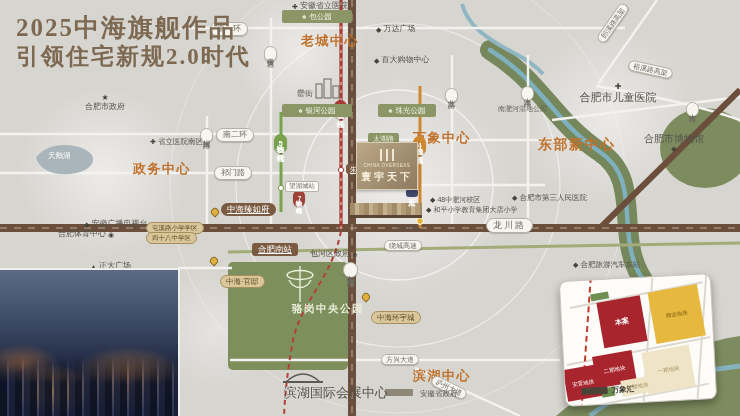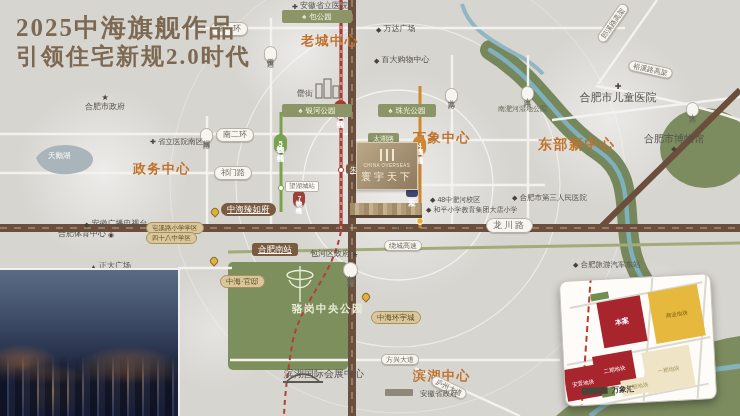--- a/index.html
+++ b/index.html
@@ -41,21 +41,21 @@
     font-weight:bold;color:#7d6952;letter-spacing:2px;line-height:1.25;}
   .title .t1{font-size:25px;}
   .title .t2{font-size:23px;}
   .logo{position:absolute;left:356px;top:142px;width:60px;height:46px;z-index:3;
     background:linear-gradient(135deg,#bba887,#8f7a5f);border:1px solid #d8ccb4;
     display:flex;flex-direction:column;align-items:center;justify-content:center;gap:2px;
     box-shadow:0 1px 3px rgba(0,0,0,.3);}
   .logo .glyph{width:10px;height:12px;border-left:2px solid #f0e8d2;border-right:2px solid #f0e8d2;
     background:linear-gradient(#f0e8d2,#f0e8d2) center/2px 100% no-repeat;}
   .logo .en{font-size:4.5px;color:#efe6cf;letter-spacing:.5px;}
-  .logo .nm{font-family:"Liberation Serif",serif;font-size:10px;color:#f7efdb;letter-spacing:3px;font-weight:normal;text-align:right;}
+  .logo .nm{font-family:"Liberation Serif",serif;font-size:10px;color:#f7efdb;letter-spacing:3px;font-weight:bold;text-align:right;}
   .strip{position:absolute;left:350px;top:203px;width:72px;height:12px;z-index:2;
     background:repeating-linear-gradient(90deg,#a28b66 0 5px,#c4b190 5px 9px,#b29c77 9px 14px);
     border-bottom:3px solid #5a4632;}
   .photo{position:absolute;left:0;top:268px;width:178px;height:148px;z-index:5;
     border-top:2px solid #f0efeb;border-right:2px solid #f0efeb;
     background:
       radial-gradient(60px 38px at 30% 82%, rgba(244,150,40,.85), rgba(244,150,40,0) 70%),
       radial-gradient(85px 48px at 72% 74%, rgba(235,145,55,.6), rgba(235,145,55,0) 70%),
       radial-gradient(55px 30px at 12% 64%, rgba(205,125,60,.55), rgba(205,125,60,0) 70%),
       linear-gradient(to bottom,#5a6b85 0%,#3a4763 38%,#232c45 62%,#10162a 100%);}
@@ -248,21 +248,21 @@
   <div class="lb poi" style="left:426px;top:206px;font-size:7px">
     <span class="ic">◆</span>
     <span>和平小学教育集团大店小学</span>
   </div>
   <div class="lb tag" style="left:252px;top:243px;font-size:8.5px">合肥南站</div>
   <div class="lb poi" style="left:310px;top:250px">
     <span>包河区政府</span>
     <span class="ic">★</span>
   </div>
   <div class="lb cl" style="left:292px;top:304px;font-size:10.5px;color:#e9eed8">骆岗中央公园</div>
-  <div class="lb" style="left:284px;top:369px;font-size:10px;color:#55524b">滨湖国际会展中心</div>
+  <div class="lb" style="left:284px;top:386px;font-size:13px;color:#55524b">滨湖国际会展中心</div>
   <div class="lb" style="left:420px;top:390px;font-size:7.5px;color:#55524b">安徽省政府</div>
   <div class="lb poi" style="left:371px;top:315px;font-size:7.5px">
     <span class="ic">◥</span>
     <span>华夏茶博城</span>
   </div>
   <div class="lb poi" style="left:573px;top:261px;font-size:7.5px">
     <span class="ic">◆</span>
     <span>合肥旅游汽车东站</span>
   </div>
 

